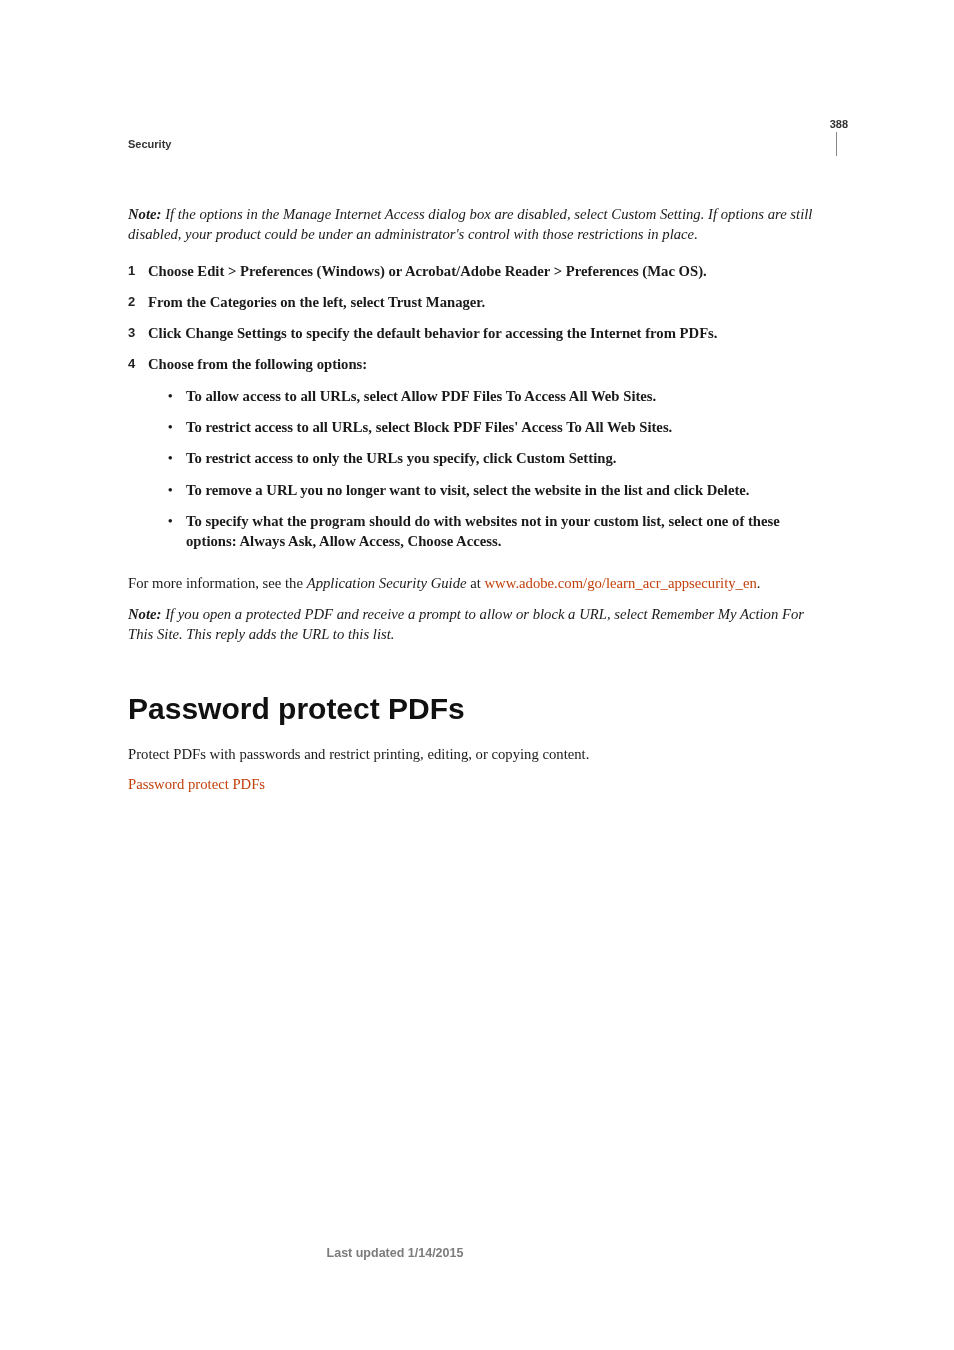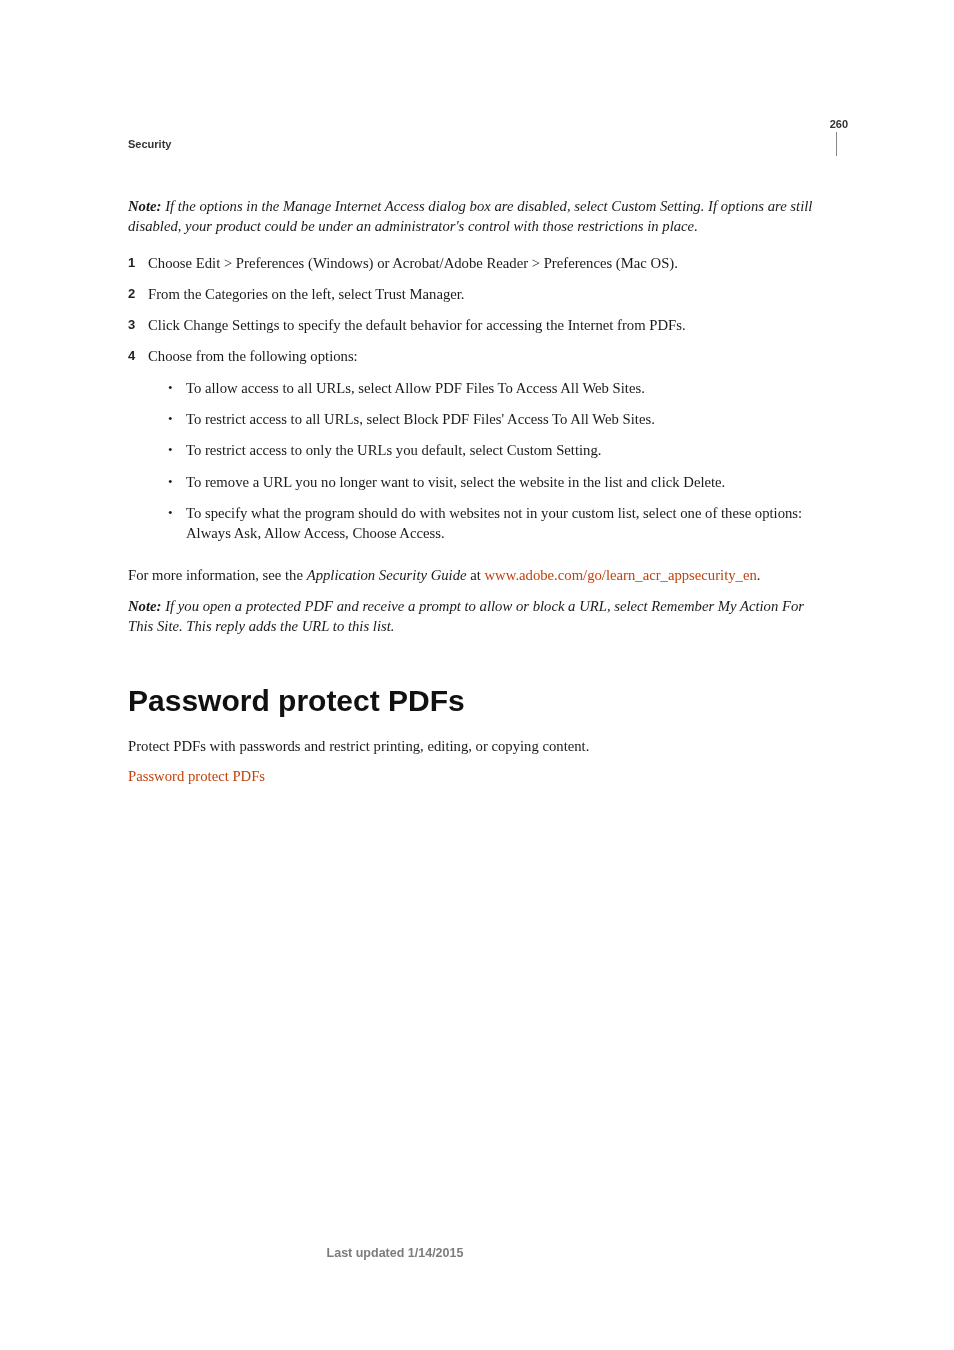--- a/index.html
+++ b/index.html
@@ -46,21 +46,21 @@
   }
   .content {
     position: absolute;
     top: 196px;
     left: 128px;
     width: 695px;
     font-size: 14.7px;
     line-height: 1.38;
     color: #1a1a1a;
   }
-  .content p { margin: 0 0 10px 0; }
+  .content p { margin: 8px 0 10px 0; }
   .note-para { font-style: italic; }
   .note-para .note-lead { font-weight: 700; }
   ol.steps {
     list-style: none;
     margin: 16px 0 0 0;
     padding: 0;
   }
   ol.steps > li {
     display: flex;
     align-items: flex-start;
@@ -69,20 +69,21 @@
   ol.steps > li > .num {
     flex: 0 0 20px;
     font-family: "Myriad Pro", "Helvetica Neue", Arial, sans-serif;
     font-weight: 700;
     font-size: 13px;
     line-height: 20px;
     color: #222;
   }
   ol.steps > li > .step-body {
     flex: 1;
+    font-weight: bold;
   }
   ul.bullets {
     list-style: none;
     margin: 11px 0 0 0;
     padding: 0 0 0 20px;
   }
   ul.bullets > li {
     position: relative;
     padding-left: 18px;
     margin-bottom: 11px;
@@ -114,21 +115,21 @@
     font-family: "Myriad Pro", "Helvetica Neue", Arial, sans-serif;
     font-weight: 700;
     font-size: 12.5px;
     color: #7c7c7c;
   }
 </style>
 </head>
 <body>
 
 <div class="page">
-  <div class="page-number">260</div>
+  <div class="page-number">388</div>
   <div class="divider"></div>
   <div class="section-label">Security</div>
 
   <div class="content">
 
     <p class="note-para">
       <span class="note-lead">Note:</span><span> If the options in the Manage Internet Access dialog box are disabled, select Custom Setting. If options are still disabled, your product could be under an administrator's control with those restrictions in place.</span>
     </p>
 
     <ol class="steps">
@@ -144,21 +145,21 @@
         <span class="num">3</span>
         <span class="step-body">Click Change Settings to specify the default behavior for accessing the Internet from PDFs.</span>
       </li>
       <li>
         <span class="num">4</span>
         <span class="step-body">
           <span>Choose from the following options:</span>
           <ul class="bullets">
             <li>To allow access to all URLs, select Allow PDF Files To Access All Web Sites.</li>
             <li>To restrict access to all URLs, select Block PDF Files' Access To All Web Sites.</li>
-            <li>To restrict access to only the URLs you default, select Custom Setting.</li>
+            <li>To restrict access to only the URLs you specify, click Custom Setting.</li>
             <li>To remove a URL you no longer want to visit, select the website in the list and click Delete.</li>
             <li>To specify what the program should do with websites not in your custom list, select one of these options: Always Ask, Allow Access, Choose Access.</li>
           </ul>
         </span>
       </li>
     </ol>
 
     <div class="after-list">
       <p>
         <span>For more information, see the </span><span class="ital">Application Security Guide</span><span> at </span><a class="link">www.adobe.com/go/learn_acr_appsecurity_en</a><span>.</span>

